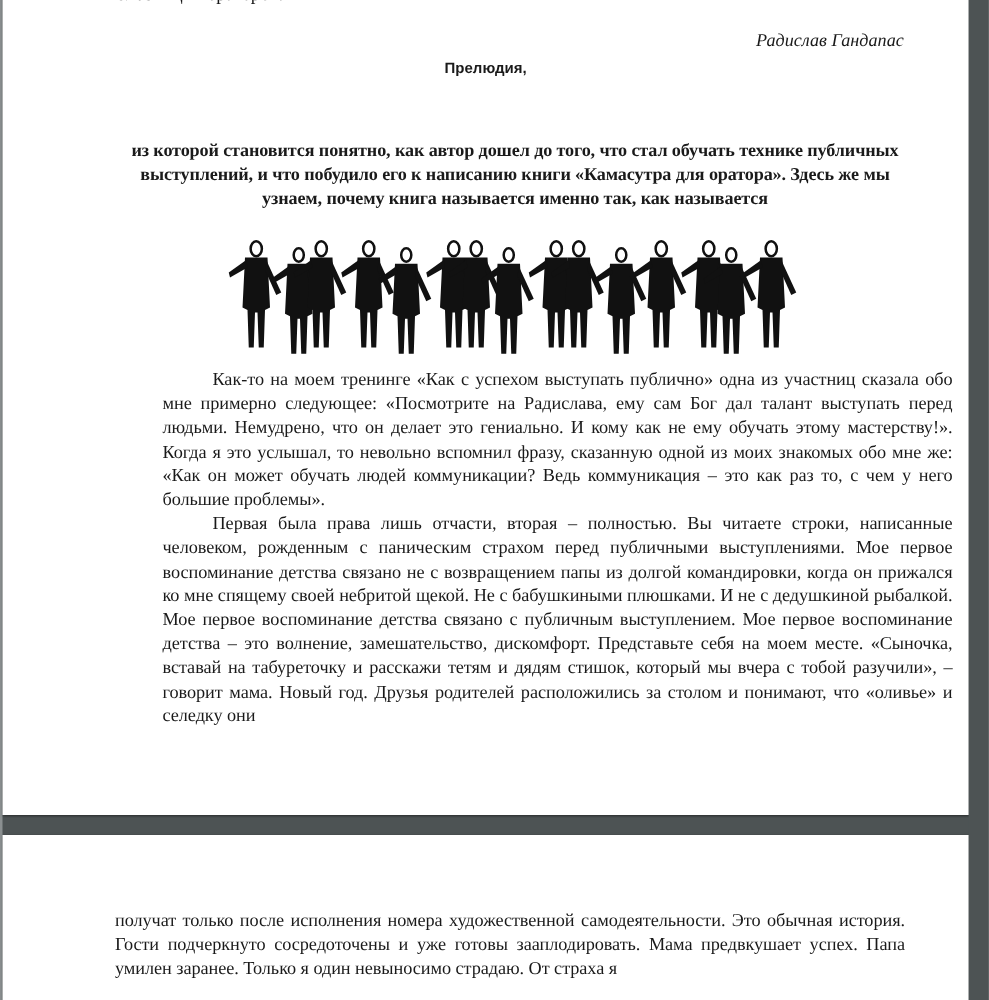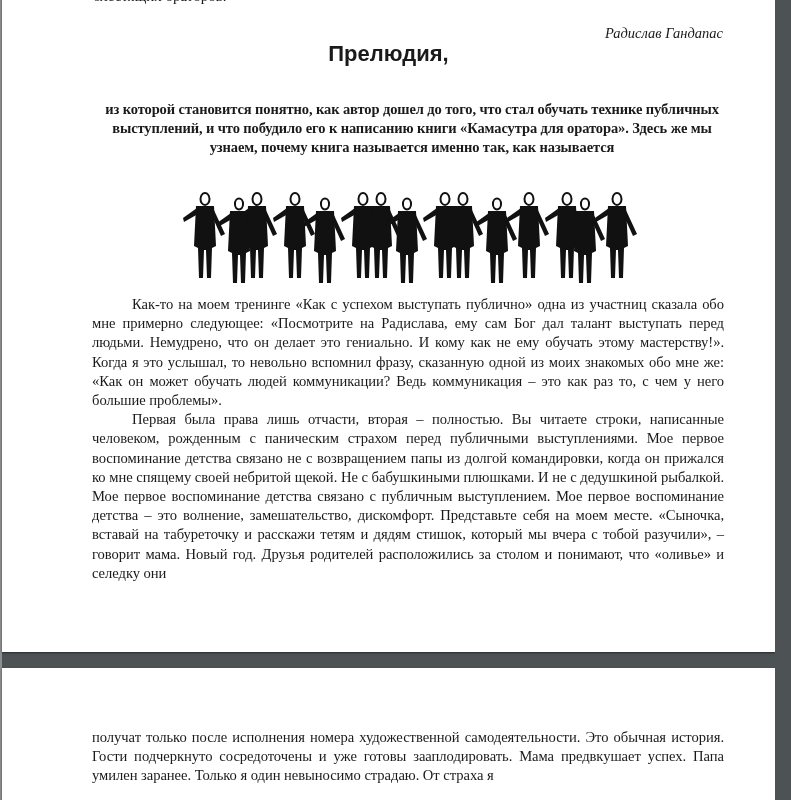--- a/index.html
+++ b/index.html
@@ -19,33 +19,33 @@
   .page2 { top: 668px; height: 140px; }
   .scrollbar-track {
     position: absolute; right: 0; top: 0; width: 16px; height: 800px; background: #4d5354;
   }
   .left-edge { position: absolute; left: 0; top: 0; width: 2px; height: 800px; background: #8a8f90; }
 
   .line-top { position: absolute; left: 91px; top: -5px; font-size: 15px; line-height: 19px; }
   .signature { position: absolute; right: 52px; top: 16px; font-size: 14.5px; font-style: italic; line-height: 19px; margin-top: 16px; }
   .chapter-title {
     position: absolute; left: 0; width: 773px; top: 52px; text-align: center;
-    font-family: "Liberation Sans", sans-serif; font-weight: bold; font-size: 22px; line-height: 20px;
+    font-family: "Liberation Sans", sans-serif; font-weight: bold; font-size: 12px; line-height: 20px;
   }
   .subtitle {
-    position: absolute; left: 100px; width: 620px; top: 108px; text-align: center;
+    position: absolute; left: 100px; width: 620px; top: 120px; text-align: center;
     font-weight: bold; font-size: 14.5px; line-height: 19px; letter-spacing: -0.1px;
   }
   .illustration { position: absolute; left: 165px; top: 198px; width: 485px; height: 95px; }
   .body-text {
     position: absolute; left: 90px; width: 632px; font-size: 14.6px; line-height: 19.2px;
     text-align: justify; letter-spacing: -0.05px;
   }
   .body-text p { margin: 0; text-indent: 40px; }
-  .p1-block { top: 303px; }
+  .p1-block { top: 303px; margin-left: 38px; }
   .p2-block { top: 60px; }
 </style>
 </head>
 <body>
 
 <div class="viewer">
   <div class="left-edge"></div>
 
   <div class="page page1">
     <div class="line-top">блестящих ораторов.</div>

